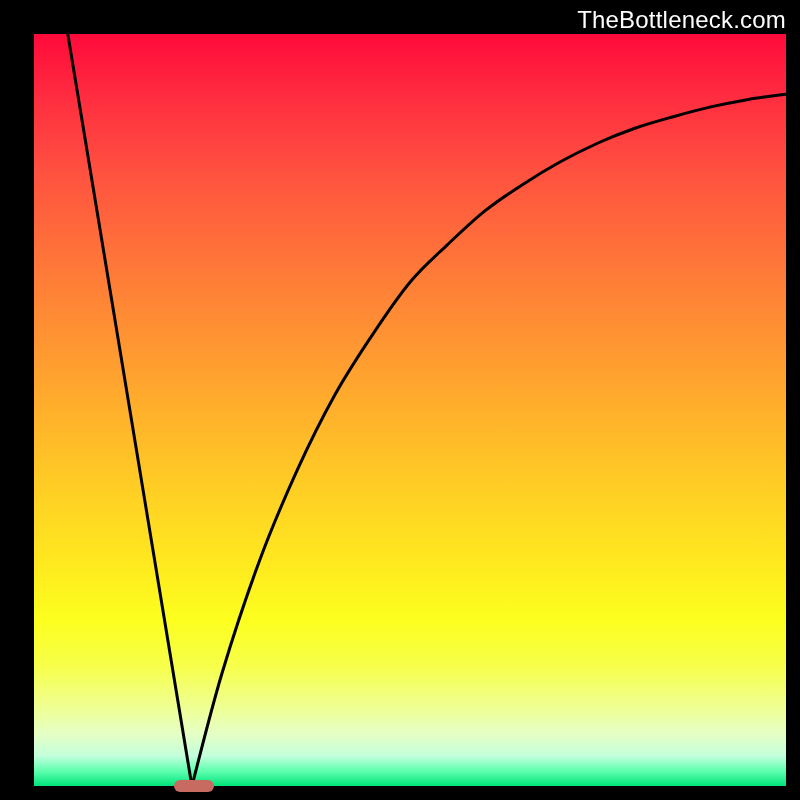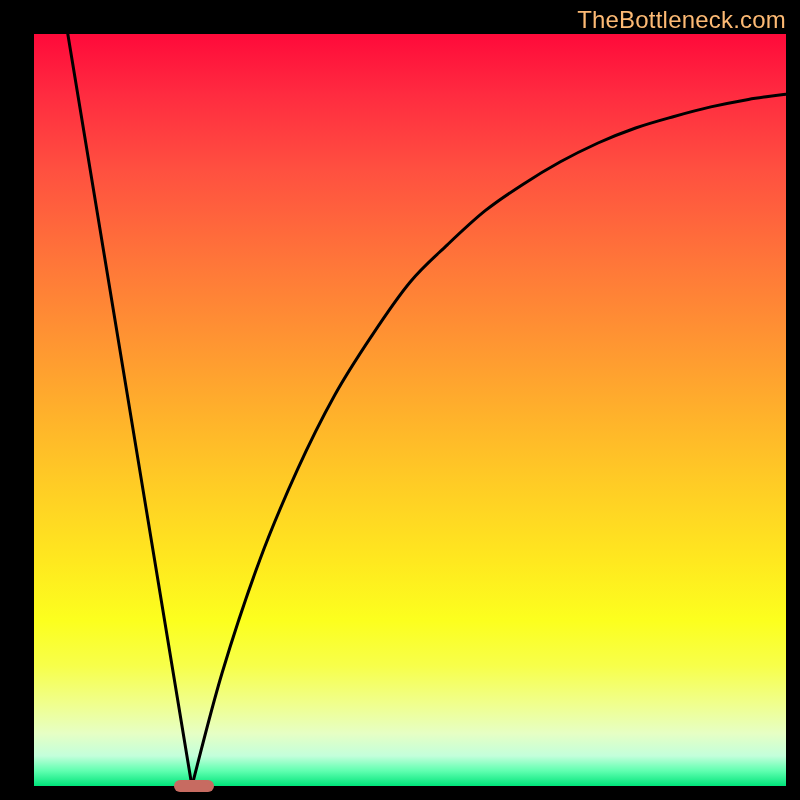--- a/index.html
+++ b/index.html
@@ -38,21 +38,21 @@
       #e6ffc4 93%,
       #c3ffdb 96%,
       #5fffb0 98%,
       #00e47a 100%
     );
   }
   .watermark {
     position: absolute;
     top: 6px;
     right: 14px;
-    color: #fdba74;
+    color: #ffffff;
     font-size: 24px;
     letter-spacing: 0.2px;
     user-select: none;
   }
   svg.curves {
     position: absolute;
     left: 0;
     top: 0;
   }
   .marker {

